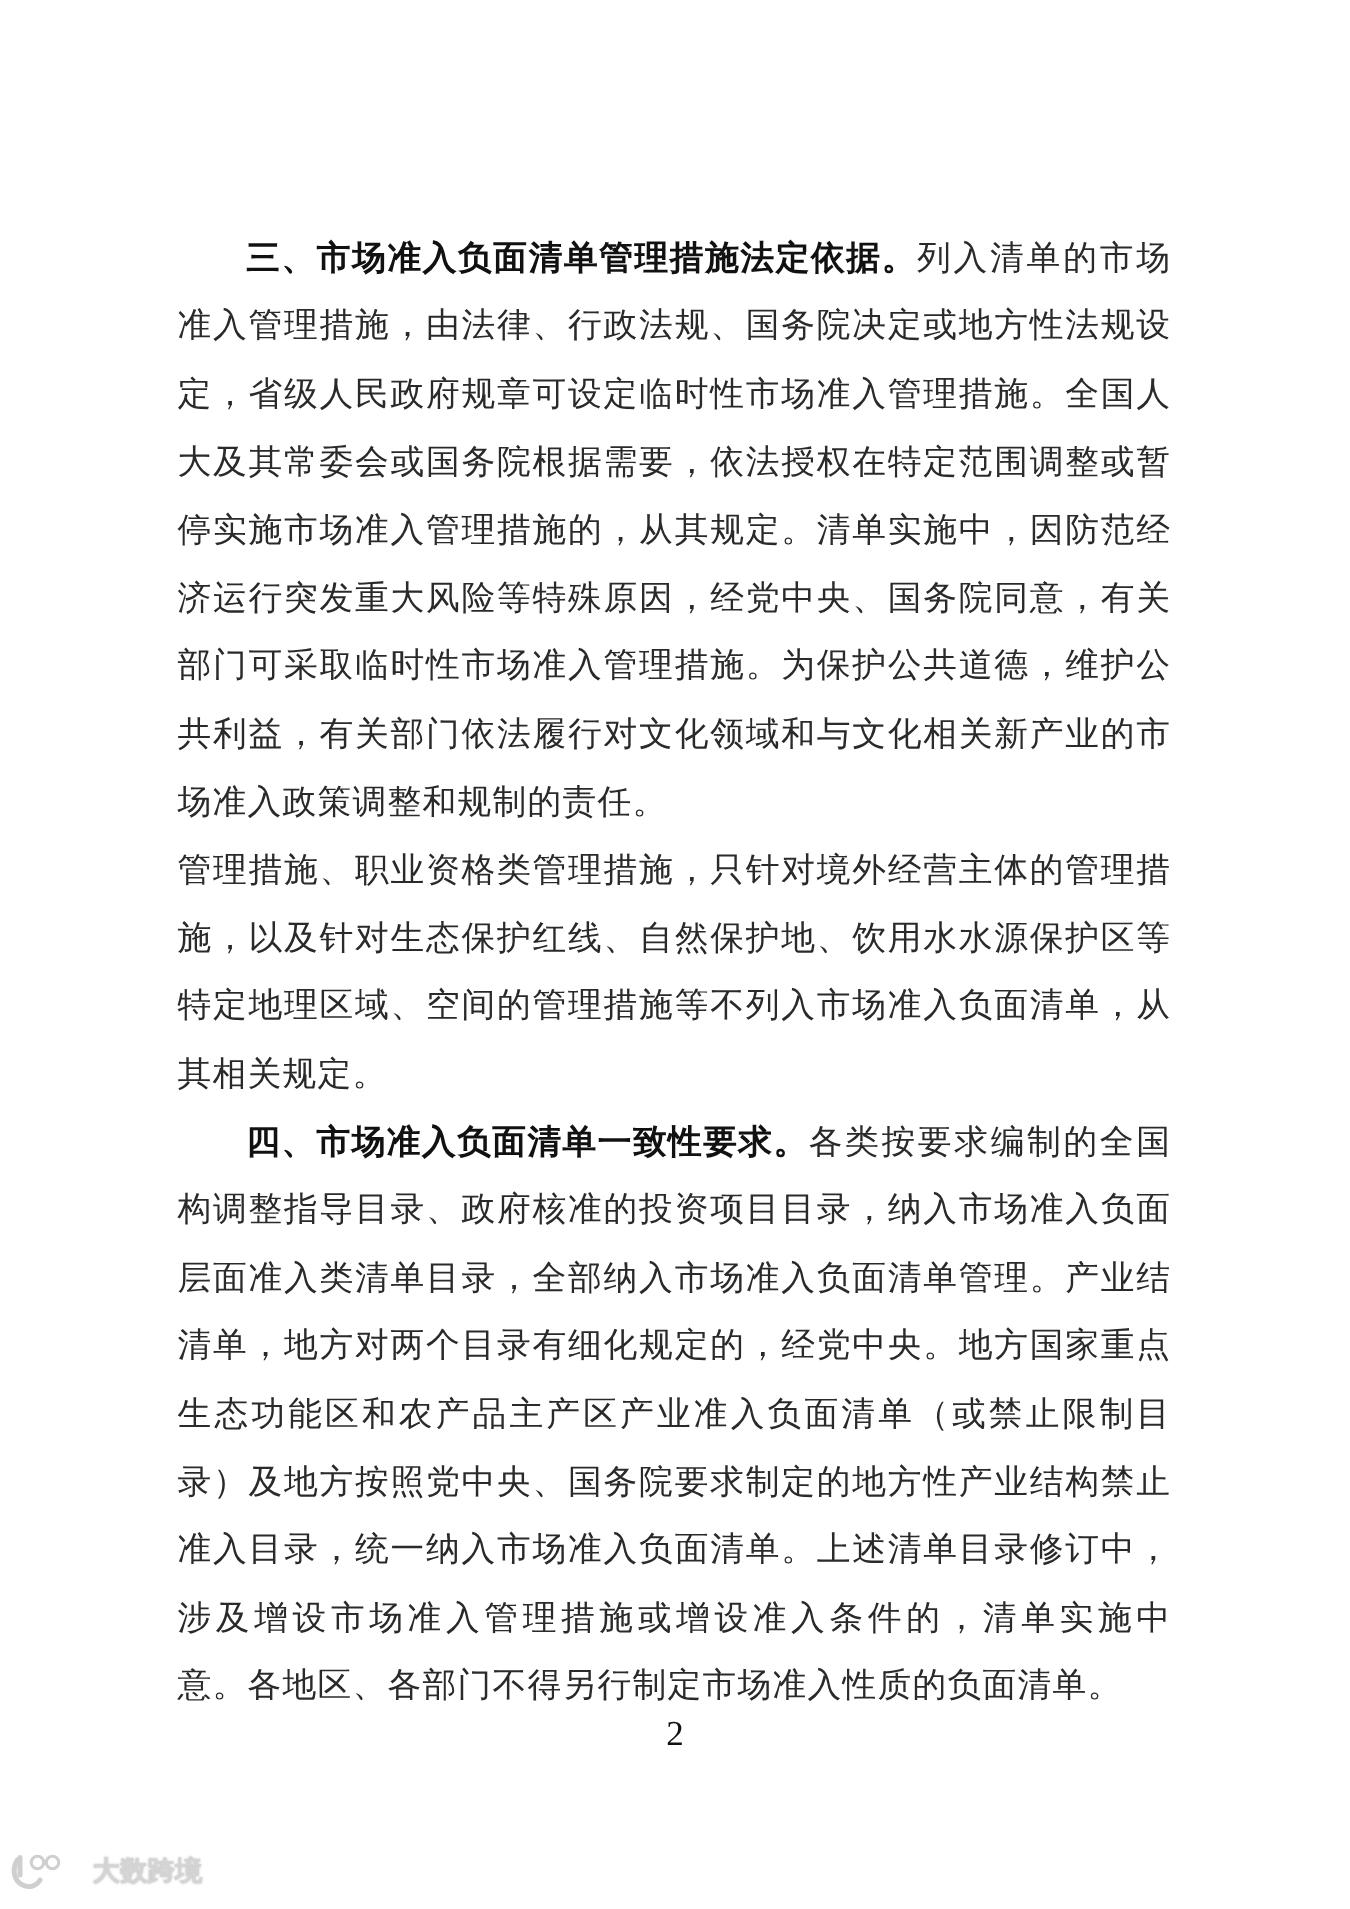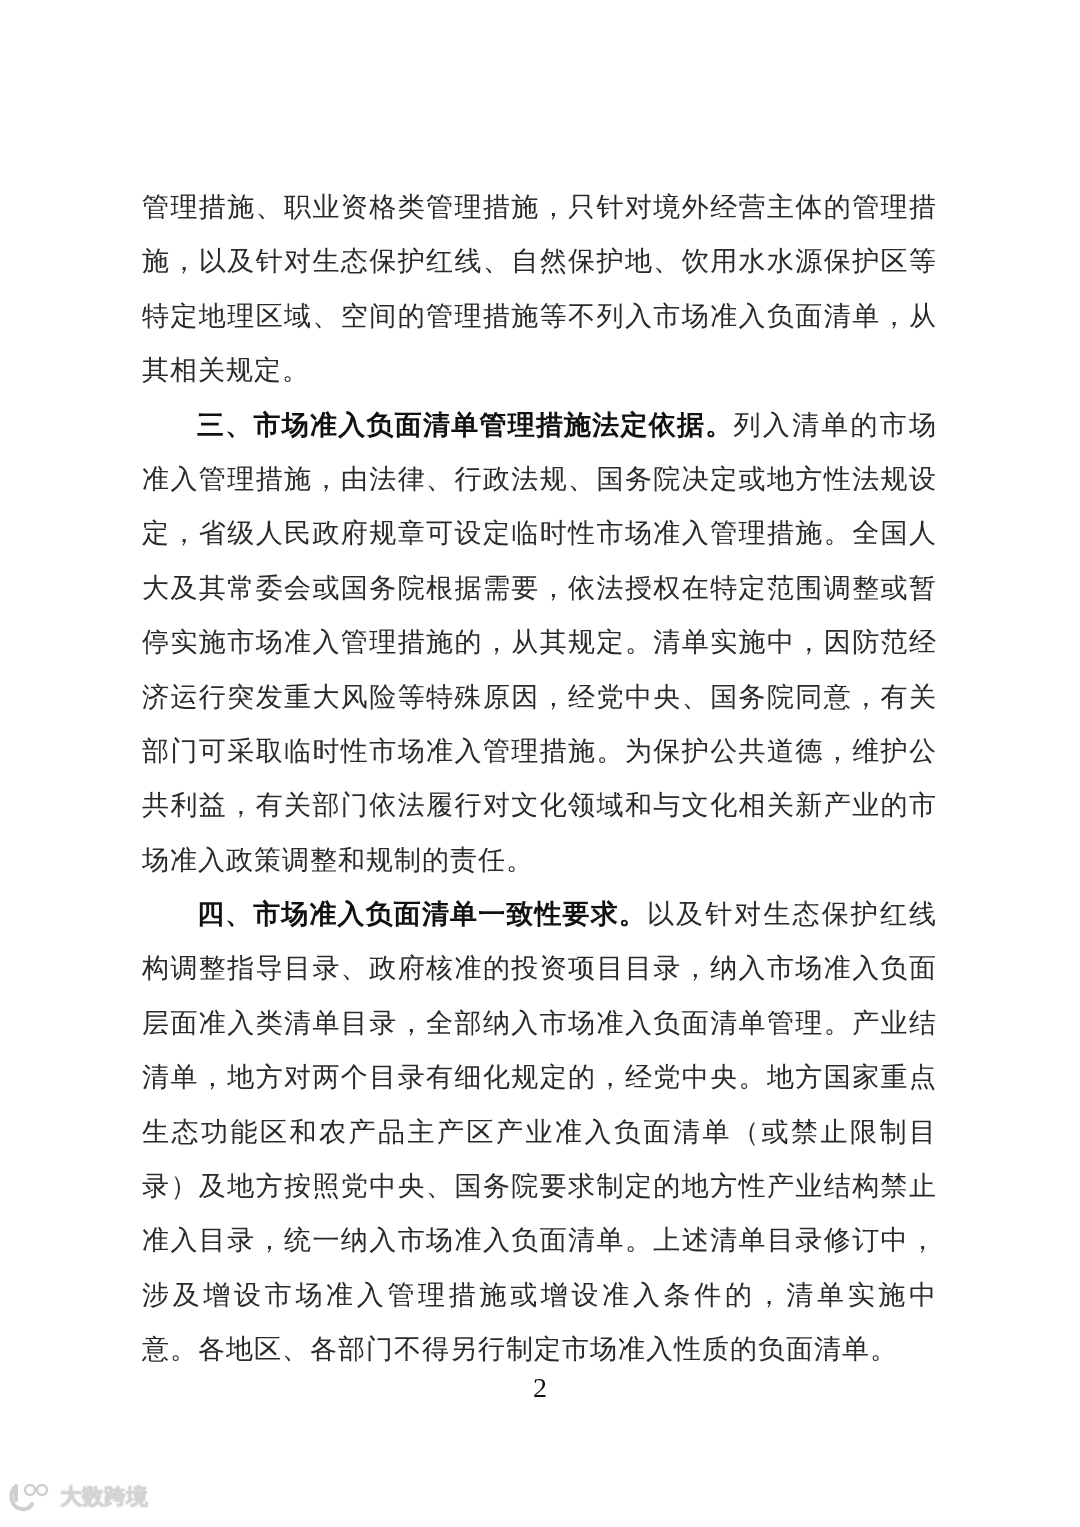--- a/index.html
+++ b/index.html
@@ -15,52 +15,52 @@
     text-align: justify; text-align-last: justify; letter-spacing: 1px;
   }
   .line.last { text-align-last: left; }
   .line.indent { padding-left: 55px; }
   .heading { font-family: "DejaVu Sans", "Liberation Sans", sans-serif; font-weight: bold; color: #111; letter-spacing: 0; }
   .page-number {
     position: absolute; left: 0; width: 1080px; top: 1372px; text-align: center;
     font-family: "Liberation Serif", "DejaVu Serif", serif; font-size: 28px; color: #111;
   }
   .watermark {
-    position: absolute; left: 8px; top: 1482px; display: flex; align-items: center; gap: 6px;
+    position: absolute; left: 8px; top: 1482px; display: flex; align-items: center; gap: 20px;
     color: #d4d4d4; font-family: "DejaVu Sans", sans-serif; font-weight: bold; font-size: 22px;
     text-shadow: 0 0 2px #b8b8b8;
   }
   .watermark svg { display: block; }
 </style>
 </head>
 <body>
 
 <div class="page-body">
-
-  <div>
-    <div class="line">管理措施、职业资格类管理措施，只针对境外经营主体的管理措</div>
-    <div class="line">施，以及针对生态保护红线、自然保护地、饮用水水源保护区等</div>
-    <div class="line">特定地理区域、空间的管理措施等不列入市场准入负面清单，从</div>
-    <div class="line last">其相关规定。</div>
-  </div>
 
   <div>
     <div class="line indent"><span class="heading">三、市场准入负面清单管理措施法定依据。</span><span>列入清单的市场</span></div>
     <div class="line">准入管理措施，由法律、行政法规、国务院决定或地方性法规设</div>
     <div class="line">定，省级人民政府规章可设定临时性市场准入管理措施。全国人</div>
     <div class="line">大及其常委会或国务院根据需要，依法授权在特定范围调整或暂</div>
     <div class="line">停实施市场准入管理措施的，从其规定。清单实施中，因防范经</div>
     <div class="line">济运行突发重大风险等特殊原因，经党中央、国务院同意，有关</div>
     <div class="line">部门可采取临时性市场准入管理措施。为保护公共道德，维护公</div>
     <div class="line">共利益，有关部门依法履行对文化领域和与文化相关新产业的市</div>
     <div class="line last">场准入政策调整和规制的责任。</div>
   </div>
 
   <div>
-    <div class="line indent"><span class="heading">四、市场准入负面清单一致性要求。</span><span>以及针对生态保护红线</span></div>
+    <div class="line">管理措施、职业资格类管理措施，只针对境外经营主体的管理措</div>
+    <div class="line">施，以及针对生态保护红线、自然保护地、饮用水水源保护区等</div>
+    <div class="line">特定地理区域、空间的管理措施等不列入市场准入负面清单，从</div>
+    <div class="line last">其相关规定。</div>
+  </div>
+
+  <div>
+    <div class="line indent"><span class="heading">四、市场准入负面清单一致性要求。</span><span>各类按要求编制的全国</span></div>
     <div class="line">构调整指导目录、政府核准的投资项目目录，纳入市场准入负面</div>
     <div class="line">层面准入类清单目录，全部纳入市场准入负面清单管理。产业结</div>
     <div class="line">清单，地方对两个目录有细化规定的，经党中央。地方国家重点</div>
     <div class="line">生态功能区和农产品主产区产业准入负面清单（或禁止限制目</div>
     <div class="line">录）及地方按照党中央、国务院要求制定的地方性产业结构禁止</div>
     <div class="line">准入目录，统一纳入市场准入负面清单。上述清单目录修订中，</div>
     <div class="line">涉及增设市场准入管理措施或增设准入条件的，清单实施中</div>
     <div class="line last">意。各地区、各部门不得另行制定市场准入性质的负面清单。</div>
   </div>
 </div>

